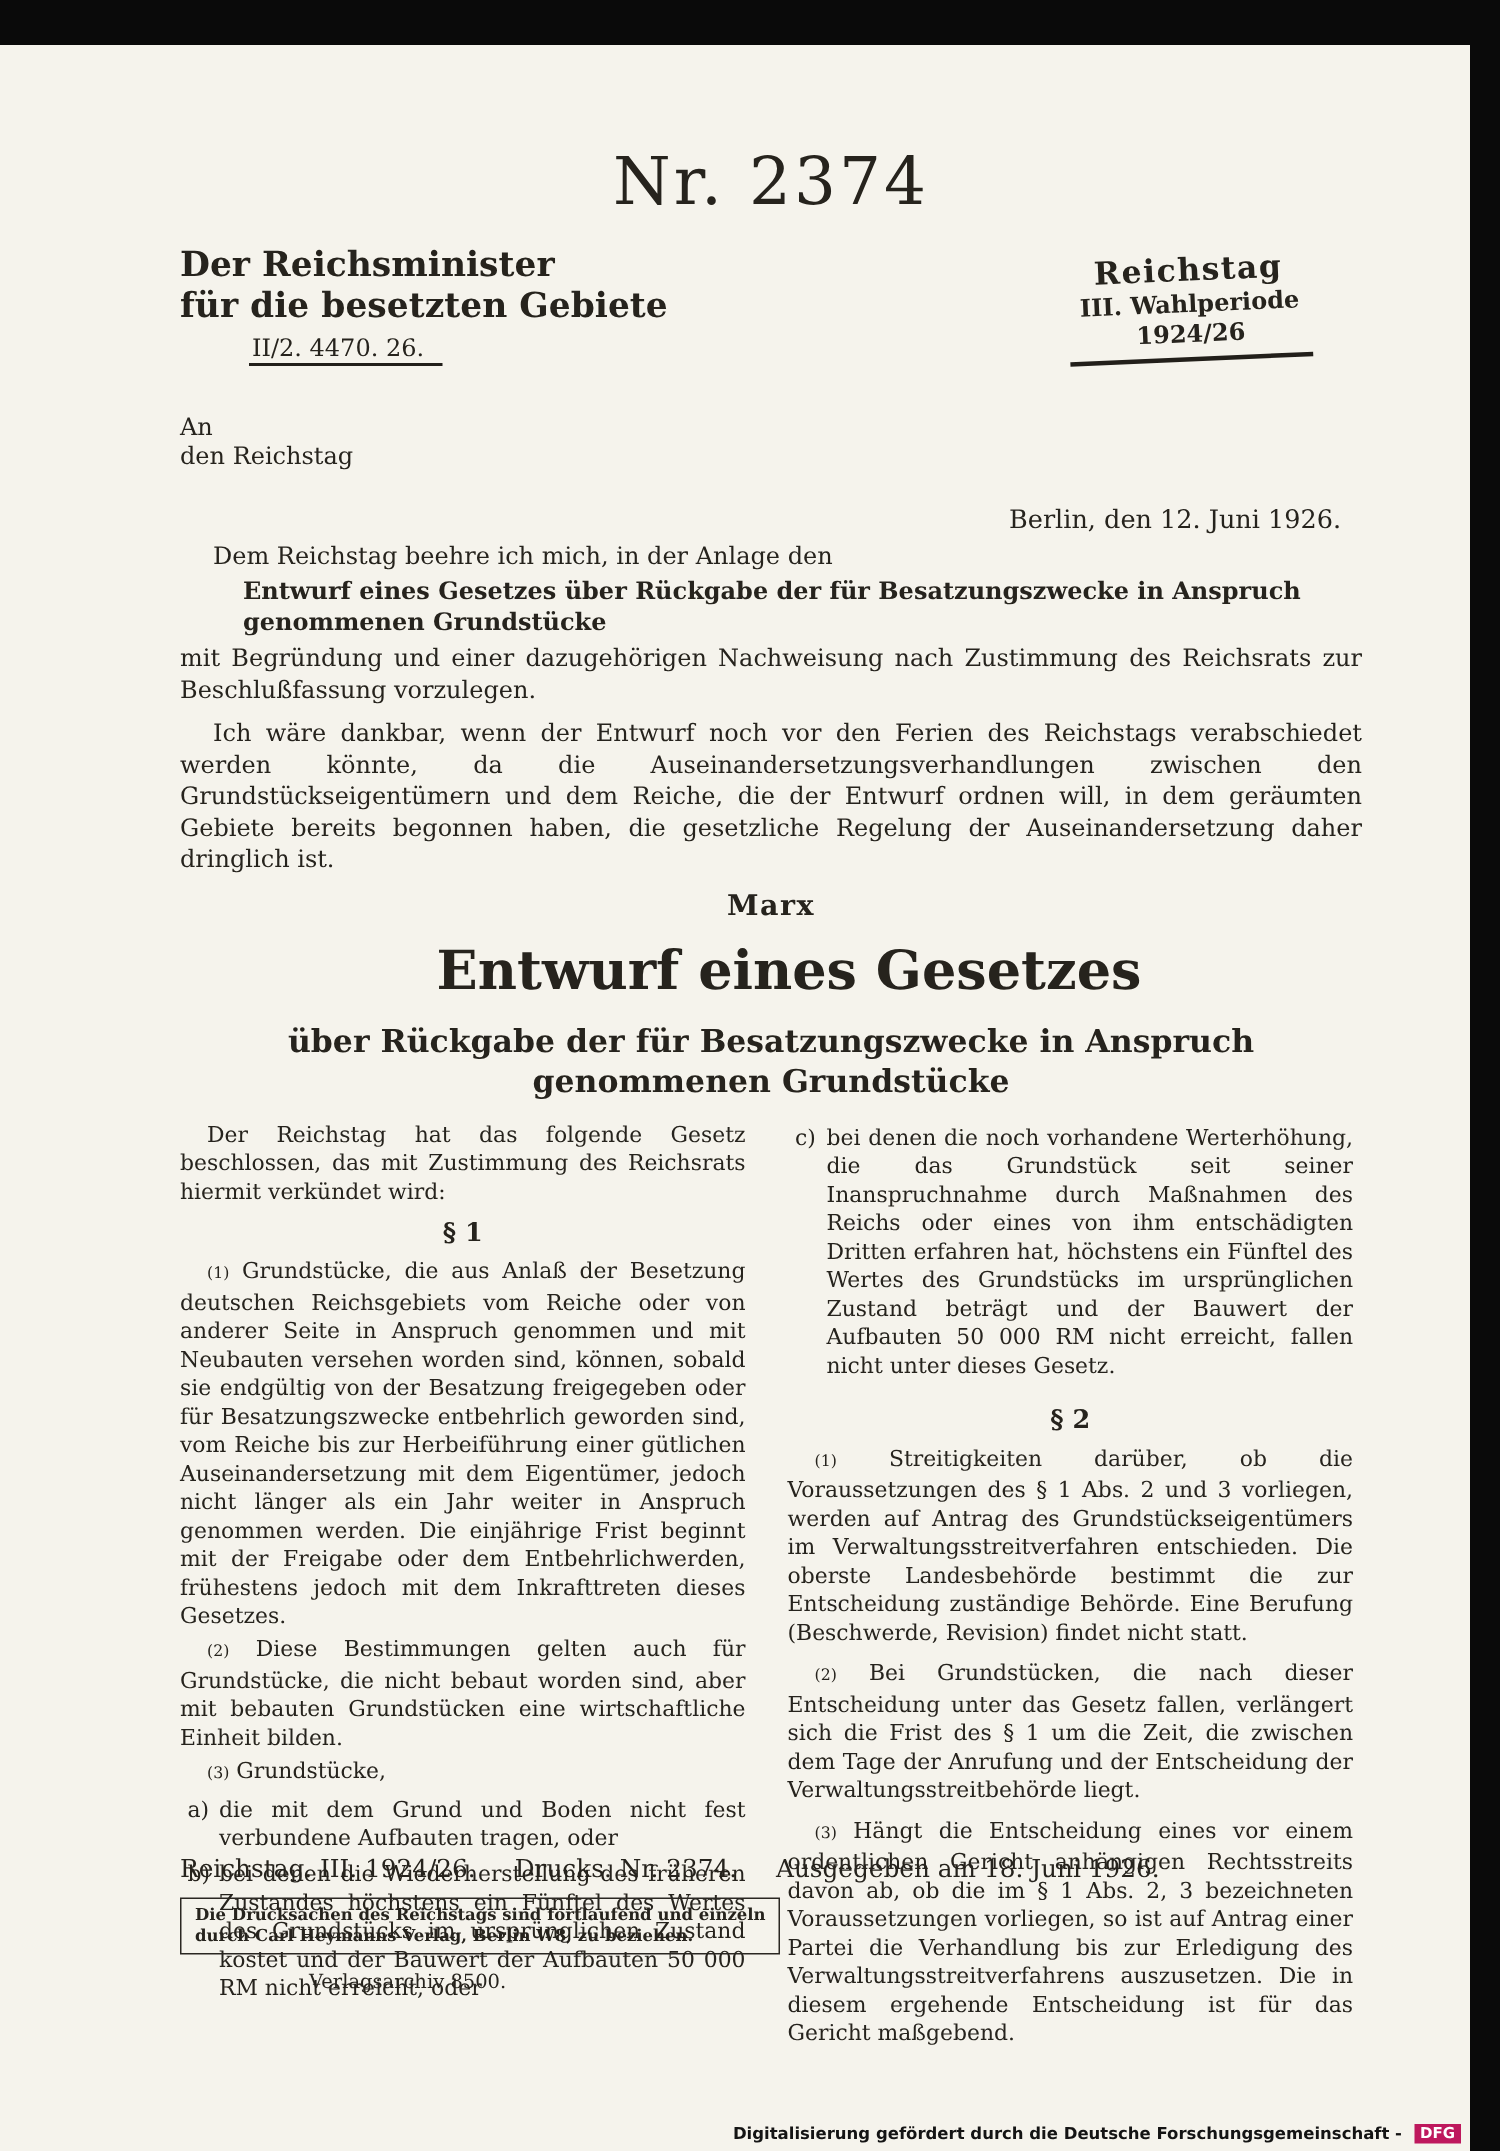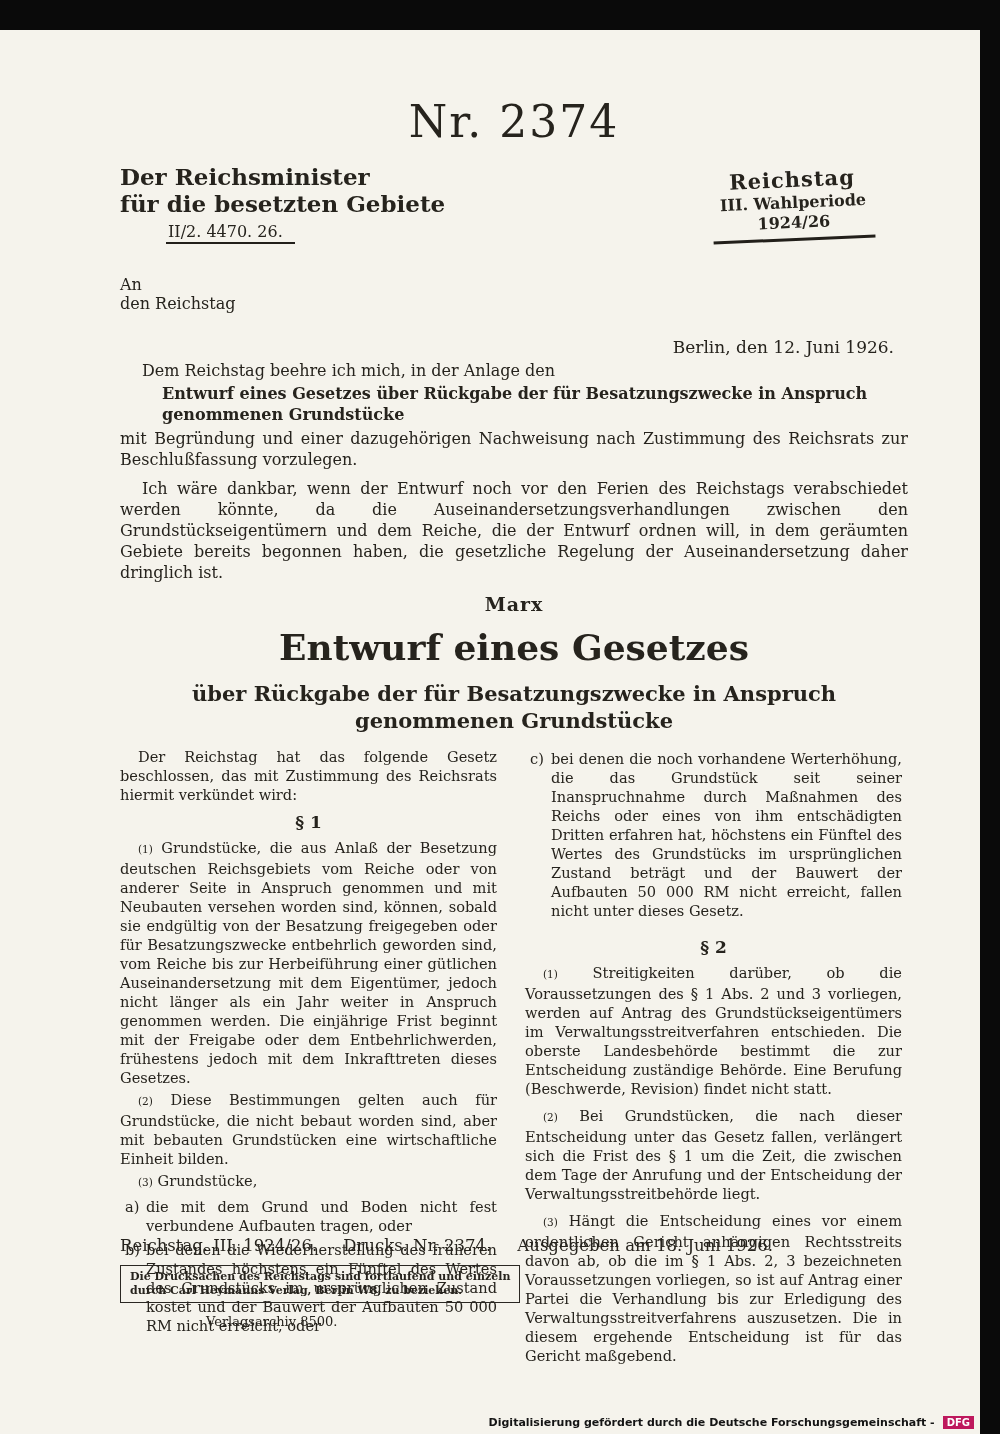--- a/index.html
+++ b/index.html
@@ -35,21 +35,21 @@
   .dateline { margin-top:24px; text-align:right; font-size:17px; padding-right:14px; }
 
   .lp { margin:3px 0 0; font-size:16px; line-height:21px; }
   .lp.indent { text-indent:22px; }
   .lp.just { text-align:justify; }
   .title-ref { margin-left:42px; font-weight:bold; margin-top:2px; }
   .p2 { margin-top:8px; }
 
   .signature { margin-top:10px; text-align:center; font-size:19px; font-weight:bold; letter-spacing:1px; }
 
-  .law-title { position:absolute; top:596px; left:0; width:100%; text-align:center; font-size:36px; margin:0; font-weight:bold; }
+  .law-title { position:absolute; top:596px; left:12px; width:100%; text-align:center; font-size:36px; margin:0; font-weight:bold; }
   .law-subtitle { position:absolute; top:650px; left:0; width:100%; text-align:center; font-size:21px; line-height:27px; margin:0; font-weight:bold; }
 
   .columns { position:absolute; top:714px; left:0; width:788px; display:flex; gap:28px; }
   .col { width:377px; font-size:14.6px; line-height:19px; text-align:justify; }
   .para { margin:3px 0 0; text-indent:18px; }
   .pnum { font-size:10.5px; }
   .sec { text-align:center; font-weight:bold; font-size:17px; margin:9px 0 6px; text-indent:0; }
   .list { position:relative; padding-left:26px; margin-top:5px; }
   .list .marker { position:absolute; left:5px; top:0; }
 

